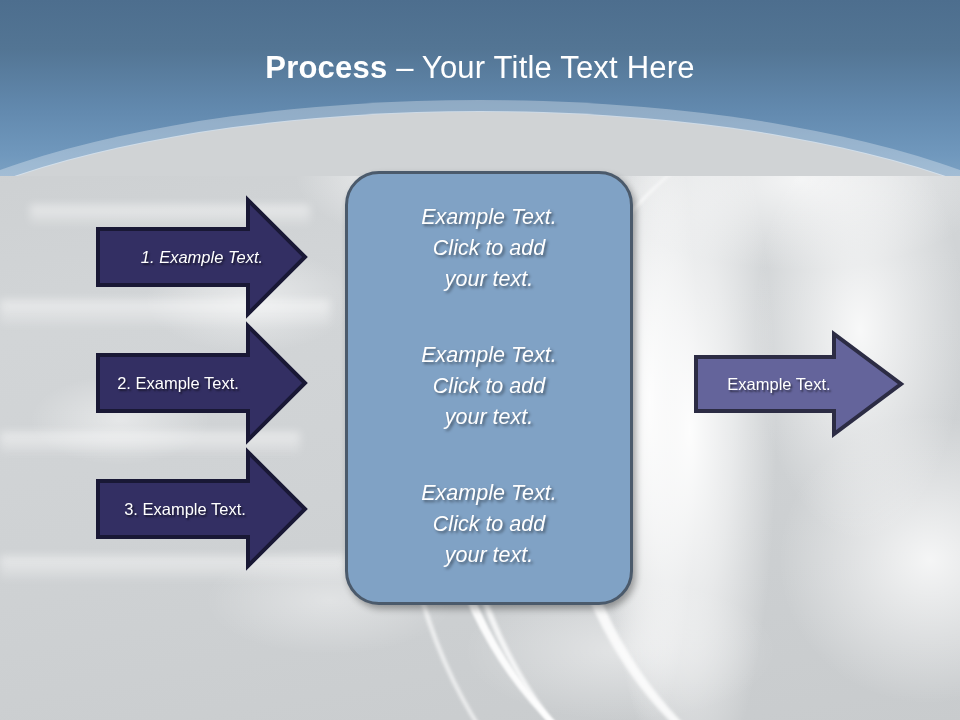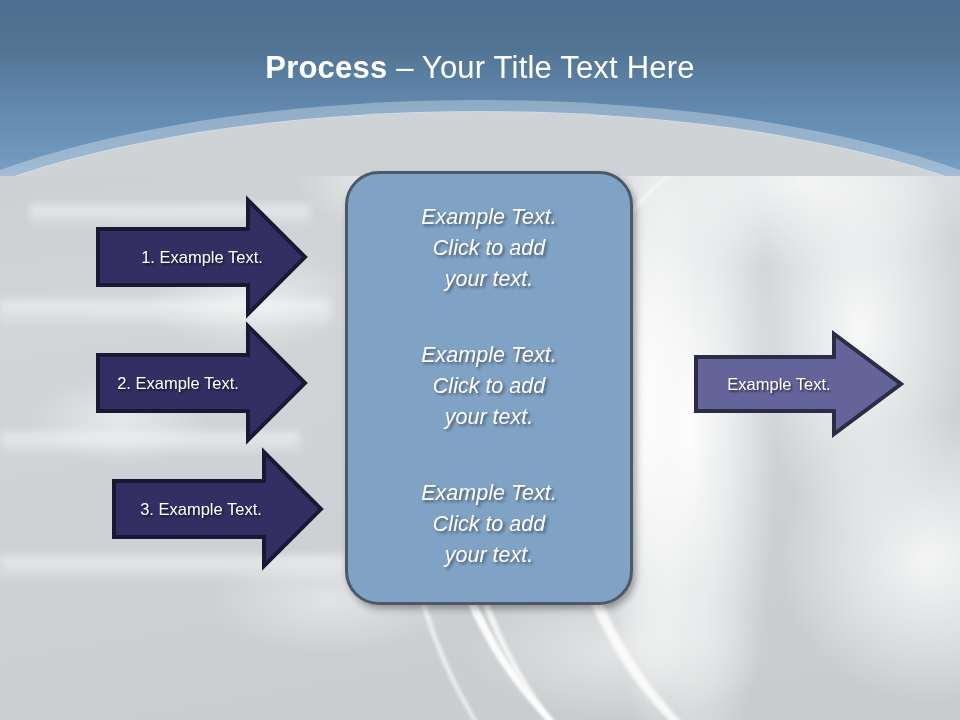--- a/index.html
+++ b/index.html
@@ -204,31 +204,31 @@
   </div>
 
   <div class="title">
     <span class="bold">Process</span><span class="light"> – Your Title Text Here</span>
   </div>
 
   <div class="arrow" style="left:96px; top:196px; width:212px; height:122px;">
     <svg width="212" height="122" viewBox="0 0 212 122">
       <polygon points="2,33 152,33 152,4 209,61 152,118 152,89 2,89" fill="#332f63" stroke="#191835" stroke-width="4" stroke-linejoin="miter"></polygon>
     </svg>
-    <span class="arrow-label" style="">1. Example Text.</span>
+    <span class="arrow-label" style="font-style:italic;">1. Example Text.</span>
   </div>
 
   <div class="arrow" style="left:96px; top:322px; width:212px; height:122px;">
     <svg width="212" height="122" viewBox="0 0 212 122">
       <polygon points="2,33 152,33 152,4 209,61 152,118 152,89 2,89" fill="#332f63" stroke="#191835" stroke-width="4" stroke-linejoin="miter"></polygon>
     </svg>
     <span class="arrow-label" style="margin-right:48px;">2. Example Text.</span>
   </div>
 
-  <div class="arrow" style="left:112px; top:448px; width:212px; height:122px;">
+  <div class="arrow" style="left:96px; top:448px; width:212px; height:122px;">
     <svg width="212" height="122" viewBox="0 0 212 122">
       <polygon points="2,33 152,33 152,4 209,61 152,118 152,89 2,89" fill="#332f63" stroke="#191835" stroke-width="4" stroke-linejoin="miter"></polygon>
     </svg>
     <span class="arrow-label" style="margin-right:34px;">3. Example Text.</span>
   </div>
 
   <div class="centre-box">
     <div class="centre-para">Example Text.
 Click  to add
 your text.</div>

